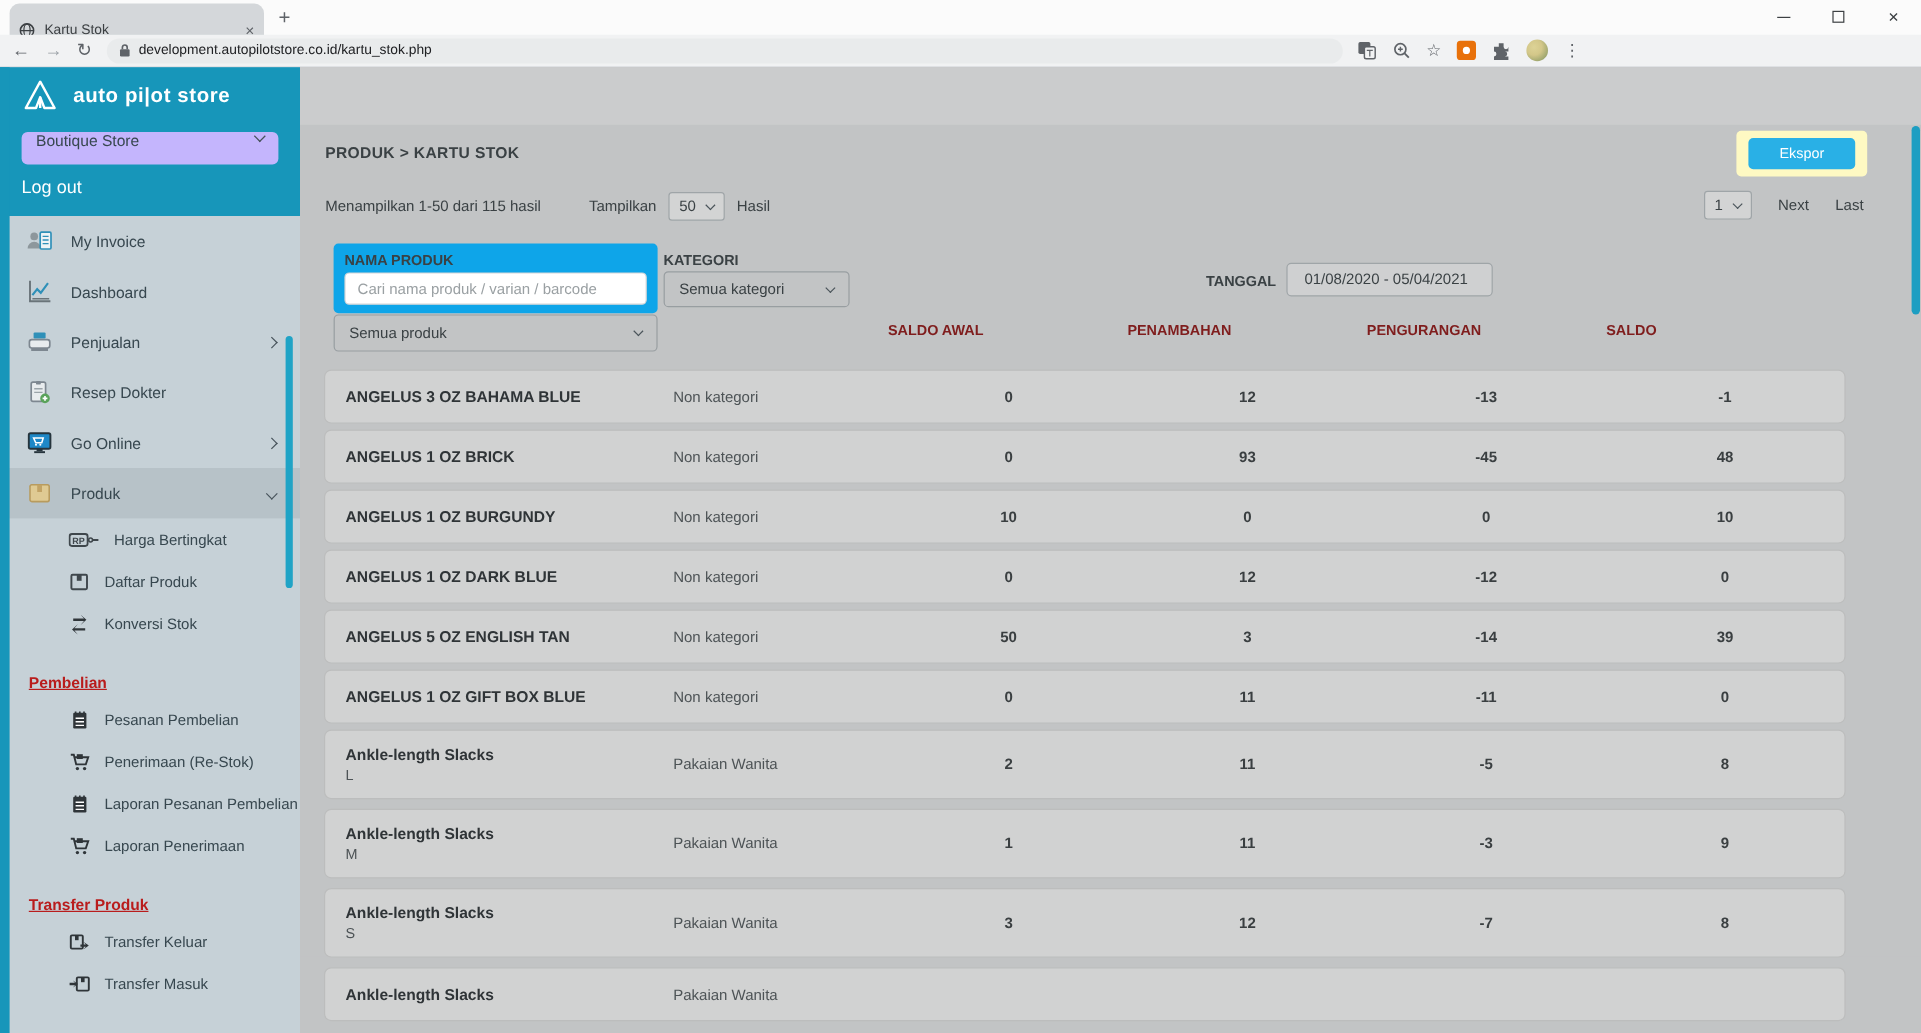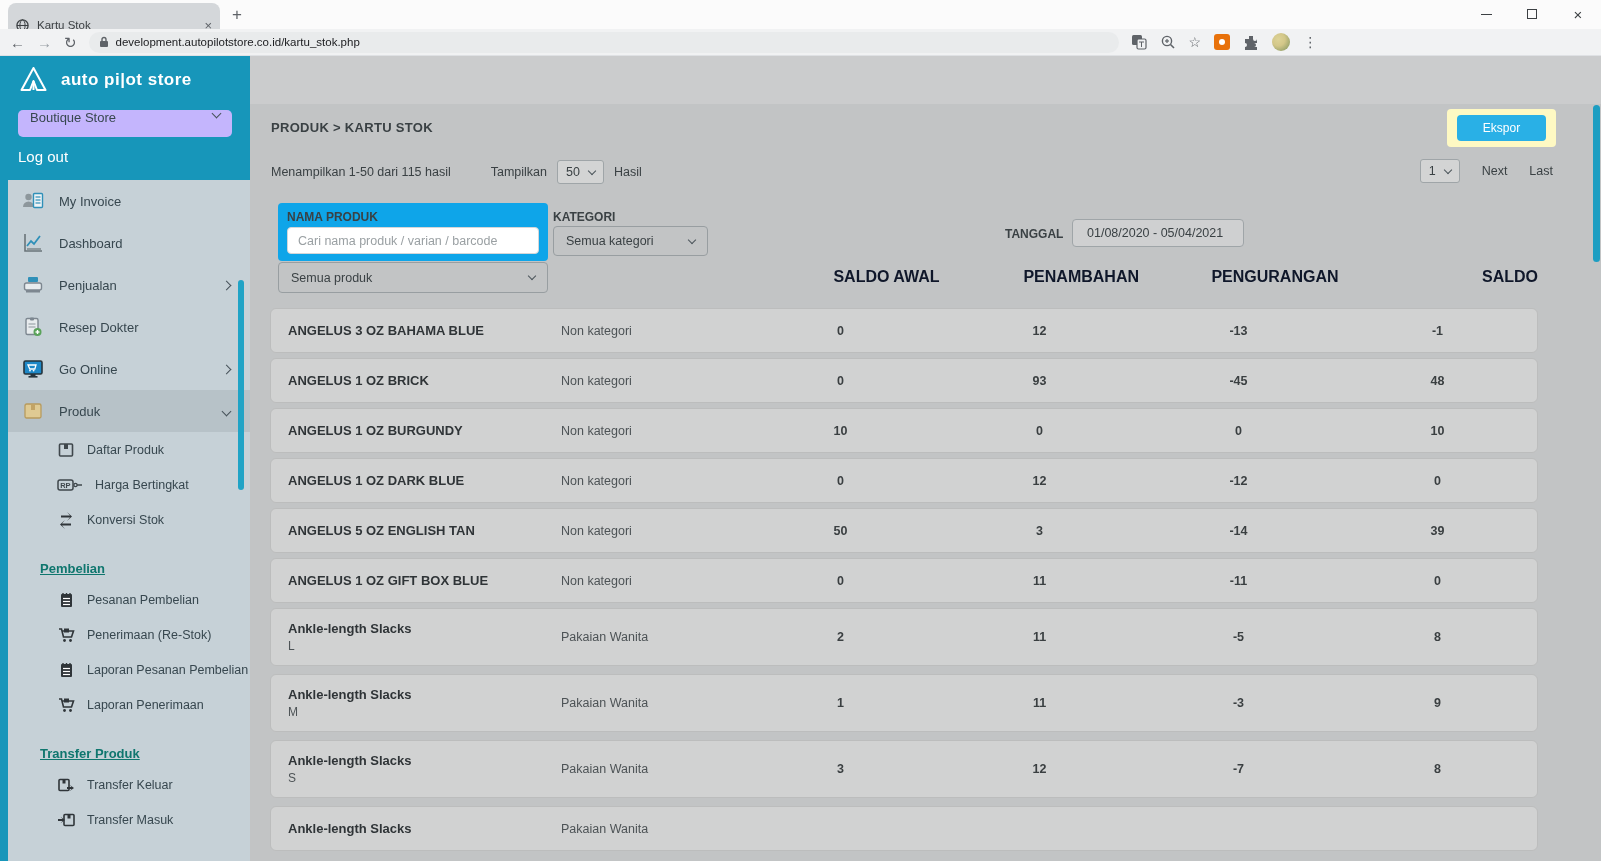--- a/index.html
+++ b/index.html
@@ -40,21 +40,21 @@
   .logo-text { color:#fff; font-size:17px; letter-spacing:.5px; font-weight:600; }
   .store-select { position:absolute; left:18px; top:54px; width:214px; height:27px; background:#c4b5fd; border-radius:5px; display:flex; align-items:flex-start; padding:0 12px; justify-content:space-between; }
   .store-select span { font-size:13px; color:#37474f; }
   .logout { position:absolute; left:18px; top:92px; color:#fff; font-size:15px; }
 
   .sb-menu { position:absolute; left:0; top:124px; width:250px; }
   .mi { height:42px; display:flex; align-items:center; padding-left:22px; gap:15px; color:#37474f; font-size:13px; position:relative; }
   .mi.sel { background:#b7c2c8; }
   .mi .arr { position:absolute; right:20px; }
   .smi { height:35px; display:flex; align-items:center; padding-left:57px; gap:12px; color:#37474f; font-size:12.5px; }
-  .sec-title { margin:24px 0 6px 40px; font-size:13px; color:#0f766e; font-weight:600; text-decoration:underline; }
+  .sec-title { margin:24px 0 6px 24px; font-size:13px; color:#b91c1c; font-weight:600; text-decoration:underline; }
   .chev { display:inline-block; width:7px; height:7px; border-right:1.7px solid #46525a; border-bottom:1.7px solid #46525a; }
   .chev.r { transform:rotate(-45deg); }
   .chev.d { transform:rotate(45deg); }
   .sb-scroll { position:absolute; left:238px; top:224px; width:6px; height:210px; background:#1fa3c6; border-radius:3px; z-index:6; }
   .icon22 { width:22px; height:22px; flex:0 0 22px; }
   .icon18 { width:18px; height:18px; flex:0 0 18px; }
 
   
   .main { position:absolute; left:250px; top:0; width:1351px; height:741px; background:#c2c4c5;padding-left:48px; }
   .topbar { position:absolute; left:0; top:0; width:1351px; height:48px; background:#cbcccd; }
@@ -75,21 +75,21 @@
   .search-input { position:absolute; left:9px; top:24px; width:252px; height:27px; border:1px solid #d4d6d8; border-radius:4px; padding:0 10px; font-size:12.5px; font-family:inherit; color:#3a4144; background:#fff; }
   .search-input::placeholder { color:#9aa0a3; }
   .kategori-label { position:absolute; left:303px; top:154px; }
   .kategori-select { position:absolute; left:303px; top:170px; width:155px; height:30px; }
   .gsel { border:1px solid #989ea1; border-radius:4px; background:transparent; display:flex; align-items:center; justify-content:space-between; padding:0 12px; font-size:12.5px; color:#3a4144; }
   .tanggal-label { position:absolute; left:755px; top:171px; }
   .tanggal-input { position:absolute; left:822px; top:163px; width:172px; height:28px; border:1px solid #9fa5a8; border-radius:4px; background:#cfd0d1; display:flex; align-items:center; padding:0 14px; font-size:12.5px; color:#3a4144; }
   .produk-select { position:absolute; left:28px; top:206px; width:270px; height:31px; }
 
   .thead { position:absolute; left:20px; top:212px; width:1268px; display:grid; grid-template-columns:290px 180px 1fr 1fr 1fr 1fr; }
-  .th { font-size:16px; font-weight:700; color:#0f172a; text-align:right; }
+  .th { font-size:12px; font-weight:700; color:#7f1d1d; text-align:left; }
   .tbody { position:absolute; left:20px; top:252px; width:1268px; }
   .trow { display:grid; grid-template-columns:290px 180px 1fr 1fr 1fr 1fr; align-items:center; background:#d1d2d2; border:1px solid #bcbdbd; border-radius:6px; height:45px; margin-bottom:5px; }
   .trow.tall { height:58px; margin-bottom:8px; }
   .c-name { padding-left:17px; }
   .pname { font-size:13px; font-weight:700; color:#2f3437; }
   .pvariant { font-size:12px; color:#4d5356; margin-top:3px; }
   .pvariant:empty { display:none; }
   .c-cat { font-size:12.5px; color:#4d5356; }
   .c-num { font-size:12.5px; font-weight:600; color:#3a3f41; text-align:center; }
   .page-scroll { position:absolute; left:1343px; top:49px; width:7px; height:157px; background:#1d9ec2; border-radius:4px; }
@@ -232,34 +232,34 @@
         <svg class="icon22" viewBox="0 0 22 22">
             <rect x="3" y="4" width="16" height="14" rx="1.5" fill="#dcc globe"></rect>
             <rect x="3" y="4" width="16" height="14" rx="1.5" fill="#dfca93" stroke="#b89b5e" stroke-width="1.3"></rect>
             <rect x="9" y="4" width="4" height="6" fill="#c2a365"></rect>
           </svg>
         <span>Produk</span>
         <span class="arr chev d"></span>
       </div>
 
       <div class="smi">
-        <svg class="icon18" viewBox="0 0 18 18">
-            <rect x="2.5" y="3" width="13" height="12" rx="1" fill="none" stroke="#3f474c" stroke-width="1.6"></rect>
-            <rect x="7" y="3" width="4" height="5" fill="#3f474c"></rect>
-          </svg>
-        <span>Daftar Produk</span>
-      </div>
-      <div class="smi">
         <svg class="icon18" viewBox="0 0 26 18" style="flex-basis:26px;width:26px;">
             <rect x="1" y="4" width="15" height="10" rx="2" fill="none" stroke="#3f474c" stroke-width="1.5"></rect>
             <text x="3.2" y="12" font-size="7.5" font-weight="bold" fill="#3f474c" font-family="Liberation Sans,sans-serif">RP</text>
             <circle cx="18.5" cy="9" r="1.6" fill="none" stroke="#3f474c" stroke-width="1.3"></circle>
             <line x1="20" y1="9" x2="25" y2="9" stroke="#3f474c" stroke-width="1.5"></line>
           </svg>
         <span>Harga Bertingkat</span>
+      </div>
+      <div class="smi">
+        <svg class="icon18" viewBox="0 0 18 18">
+            <rect x="2.5" y="3" width="13" height="12" rx="1" fill="none" stroke="#3f474c" stroke-width="1.6"></rect>
+            <rect x="7" y="3" width="4" height="5" fill="#3f474c"></rect>
+          </svg>
+        <span>Daftar Produk</span>
       </div>
       <div class="smi">
         <svg class="icon18" viewBox="0 0 18 18">
             <path d="M4 6 h9 l-3 -3.5 l5 4.5 l-5 4.5 l3 -3.5 h-9 z" fill="#2f3539" transform="translate(0,-1.5)"></path>
             <path d="M14 12 h-9 l3 -3.5 l-5 4.5 l5 4.5 l-3 -3.5 h9 z" fill="#2f3539" transform="translate(0,0.5)"></path>
           </svg>
         <span>Konversi Stok</span>
       </div>
 
       <div class="sec-title">Pembelian</div>

